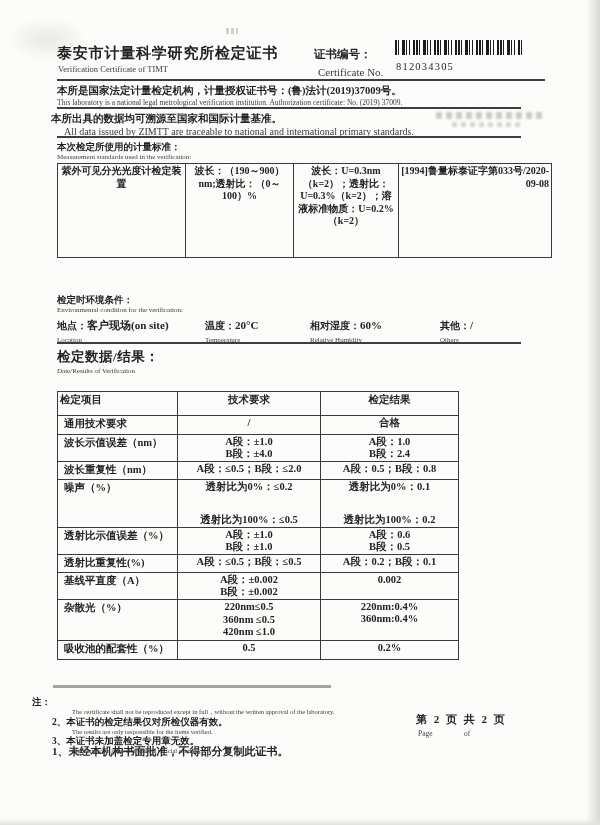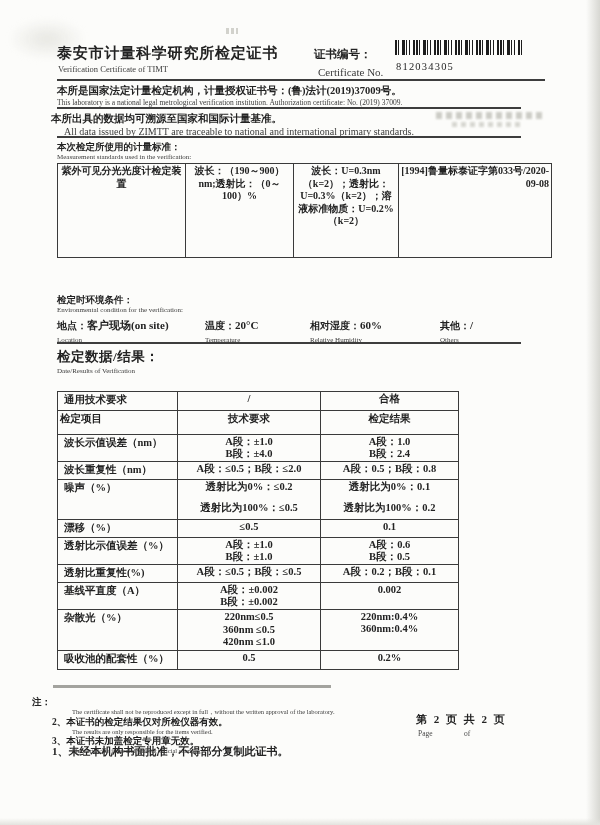--- a/index.html
+++ b/index.html
@@ -68,21 +68,21 @@
   
   .res-head-cn{left:57px;top:348px;font-size:13.5px;font-weight:700;letter-spacing:0.5px;}
   .res-head-en{left:57px;top:367px;font-size:7px;}
   .res-table{left:57px;top:391px;width:401px;}
   .res-table th{font-size:10.5px;font-weight:600;text-align:left;padding-left:7px;vertical-align:middle;}
   .res-table th.center{text-align:center;padding-left:2px;}
   .res-table td{font-size:10.5px;font-weight:600;vertical-align:middle;}
   .res-table td.item{text-align:left;padding-left:6px;}
   .res-table td.mid,.res-table td.res{text-align:center;}
   .lines{display:flex;flex-direction:column;justify-content:center;line-height:12px;}
-  .lines.gap8{row-gap:9px;}
+  .lines.gap8{row-gap:21px;}
   .lines.l3{line-height:12.5px;}
 
   
   .note-label{left:32px;top:696px;font-size:9.5px;}
   .n1-cn{left:52px;top:696px;font-size:11px;margin-top:48px;}
   .n1-en{left:72px;top:708px;font-size:6.5px;}
   .n2-cn{left:52px;top:716px;font-size:9.5px;}
   .n2-en{left:72px;top:728px;font-size:6.5px;}
   .n3-cn{left:52px;top:735px;font-size:9.5px;font-family:Liberation Serif, serif;}
   .n3-en{left:72px;top:747px;font-size:6.5px;}
@@ -178,38 +178,38 @@
   <div class="abs res-head-cn cn">检定数据/结果：</div>
   <div class="abs res-head-en en">Date/Results of Verification</div>
 
   <table class="abs doc res-table">
     <colgroup>
         <col style="width:120px">
         <col style="width:143px">
         <col style="width:138px">
       </colgroup>
     <tbody>
-        <tr style="height:19px;">
-      <td class="item">通用技术要求</td>
-      <td class="mid">
-            <div class="lines">
-              <div>/</div>
-            </div>
-          </td>
-      <td class="res">
-            <div class="lines">
-              <div>合格</div>
-            </div>
-          </td>
-    </tr>
-    <tr style="height:24px;">
+        <tr style="height:24px;">
       <th>检定项目</th>
       <th class="center">技术要求</th>
       <th class="center">检定结果</th>
     </tr>
+    <tr style="height:19px;">
+      <td class="item">通用技术要求</td>
+      <td class="mid">
+            <div class="lines">
+              <div>/</div>
+            </div>
+          </td>
+      <td class="res">
+            <div class="lines">
+              <div>合格</div>
+            </div>
+          </td>
+    </tr>
     <tr style="height:26px;">
       <td class="item">波长示值误差（nm）</td>
       <td class="mid">
             <div class="lines">
               <div>A段：±1.0</div>
               <div>B段：±4.0</div>
             </div>
           </td>
       <td class="res">
             <div class="lines">
@@ -236,33 +236,20 @@
       <td class="mid">
             <div class="lines gap8">
               <div>透射比为0%：≤0.2</div>
               <div>透射比为100%：≤0.5</div>
             </div>
           </td>
       <td class="res">
             <div class="lines gap8">
               <div>透射比为0%：0.1</div>
               <div>透射比为100%：0.2</div>
-            </div>
-          </td>
-    </tr>
-    <tr style="height:18px;">
-      <td class="item">漂移（%）</td>
-      <td class="mid">
-            <div class="lines">
-              <div>≤0.5</div>
-            </div>
-          </td>
-      <td class="res">
-            <div class="lines">
-              <div>0.1</div>
             </div>
           </td>
     </tr>
     <tr style="height:26px;">
       <td class="item">透射比示值误差（%）</td>
       <td class="mid">
             <div class="lines">
               <div>A段：±1.0</div>
               <div>B段：±1.0</div>
             </div>

